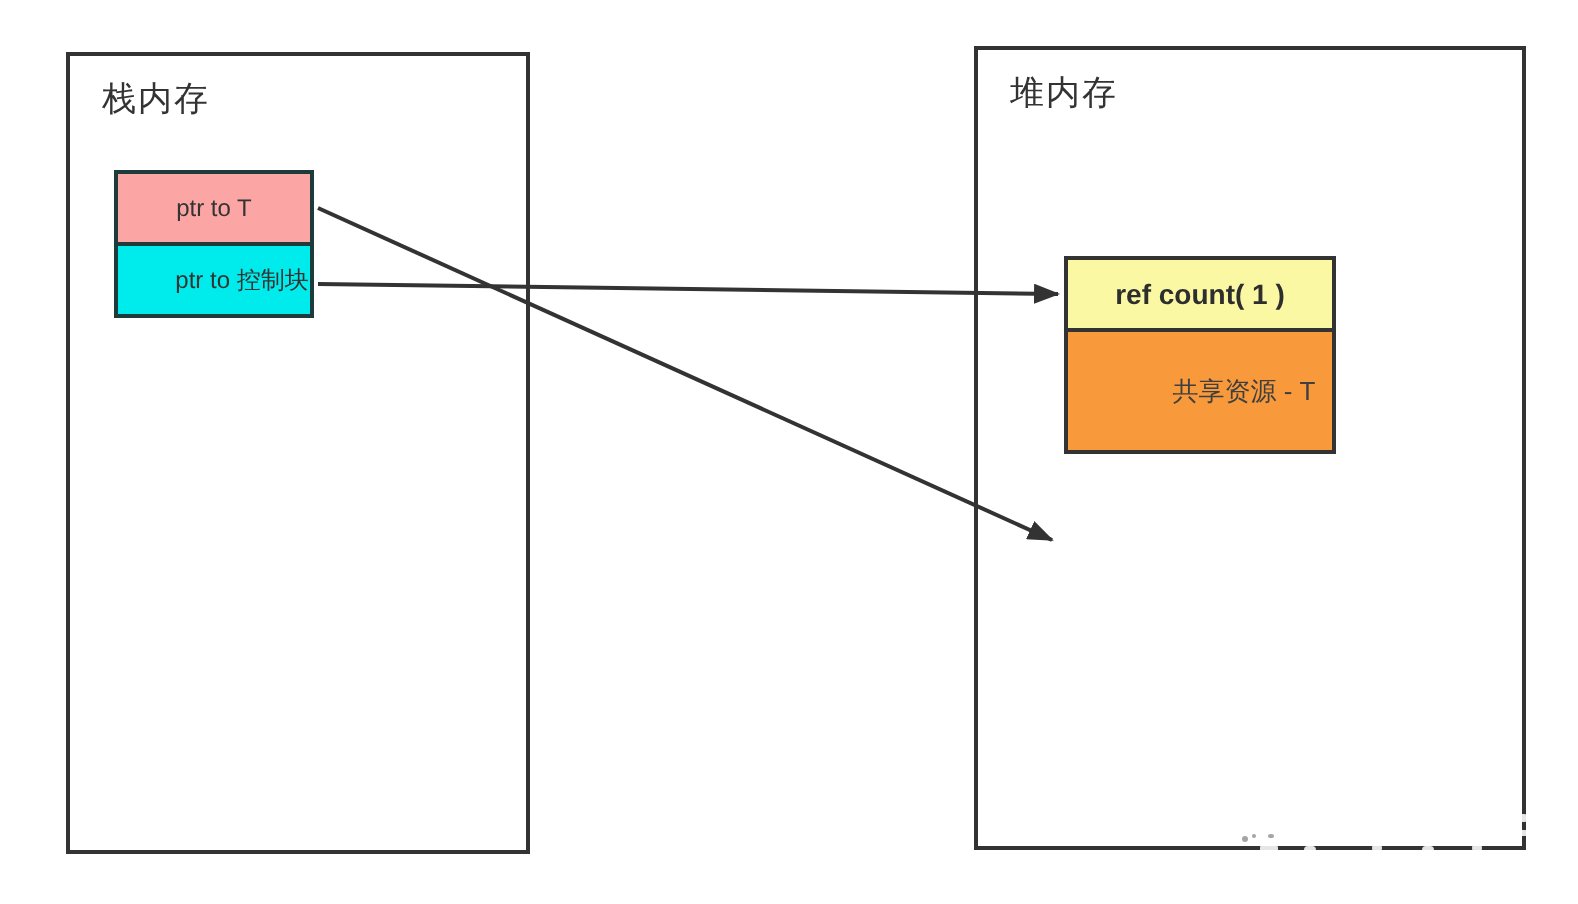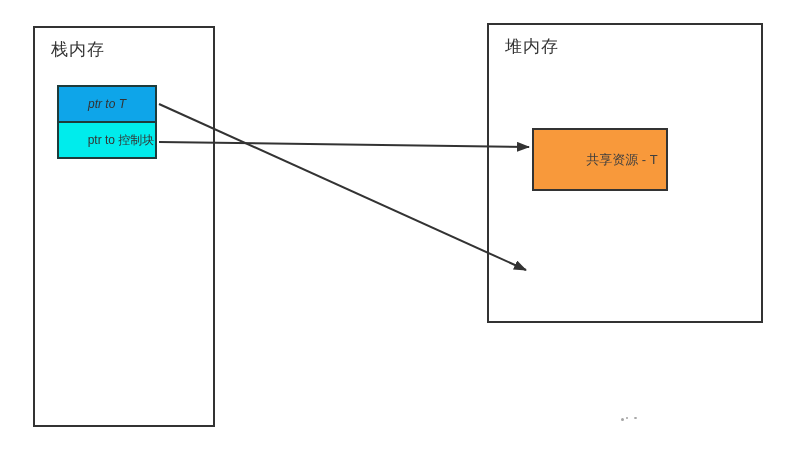--- a/index.html
+++ b/index.html
@@ -14,22 +14,22 @@
     height: 452px;
     background: #ffffff;
     overflow: hidden;
   }
   .box {
     position: absolute;
     border: 2px solid #333333;
     background: #ffffff;
     box-sizing: border-box;
   }
-  .stack-box { left: 33px; top: 26px; width: 182px; height: 401px; }
-  .heap-box  { left: 487px; top: 23px; width: 276px; height: 300px; text-align: right; }
+  .stack-box { left: 33px; top: 26px; width: 232px; height: 401px; }
+  .heap-box  { left: 487px; top: 23px; width: 276px; height: 402px; text-align: right; }
   .box-title {
     position: absolute;
     left: 16px;
     top: 10px;
     font-size: 17px;
     color: #333333;
     letter-spacing: 1px;
   }
   .ptr-table {
     position: absolute;
@@ -90,29 +90,30 @@
 </head>
 <body>
 
 <div class="canvas">
 
   <div class="box stack-box">
     <div class="box-title">栈内存</div>
   </div>
 
   <div class="ptr-table">
-    <div class="ptr-cell" style="background-color: #0ea5e9; font-style: italic;">ptr to T</div>
+    <div class="ptr-cell" style="background-color: #fca5a5;">ptr to T</div>
     <div class="ptr-cell" style="background-color: rgb(0, 236, 236);">ptr to 控制块</div>
   </div>
 
   <div class="box heap-box">
     <div class="box-title">堆内存</div>
   </div>
 
   <div class="ctrl-table">
+    <div class="ctrl-cell bold" style="background-color: rgb(250, 248, 163);">ref count( 1 )</div>
     <div class="ctrl-cell tall" style="background-color: rgb(248, 153, 59); padding-left: 44px;">共享资源 - T</div>
   </div>
 
   <svg class="arrows" viewBox="0 0 789 452" xmlns="http://www.w3.org/2000/svg">
     <defs>
       <marker id="arrowhead" markerUnits="userSpaceOnUse" markerWidth="14" markerHeight="10" refX="12" refY="5" orient="auto">
         <path d="M0,0 L13,5 L0,10 z" fill="#333333"></path>
       </marker>
     </defs>
     <line x1="159" y1="142" x2="529" y2="147" stroke="#333333" stroke-width="2" marker-end="url(#arrowhead)"></line>

